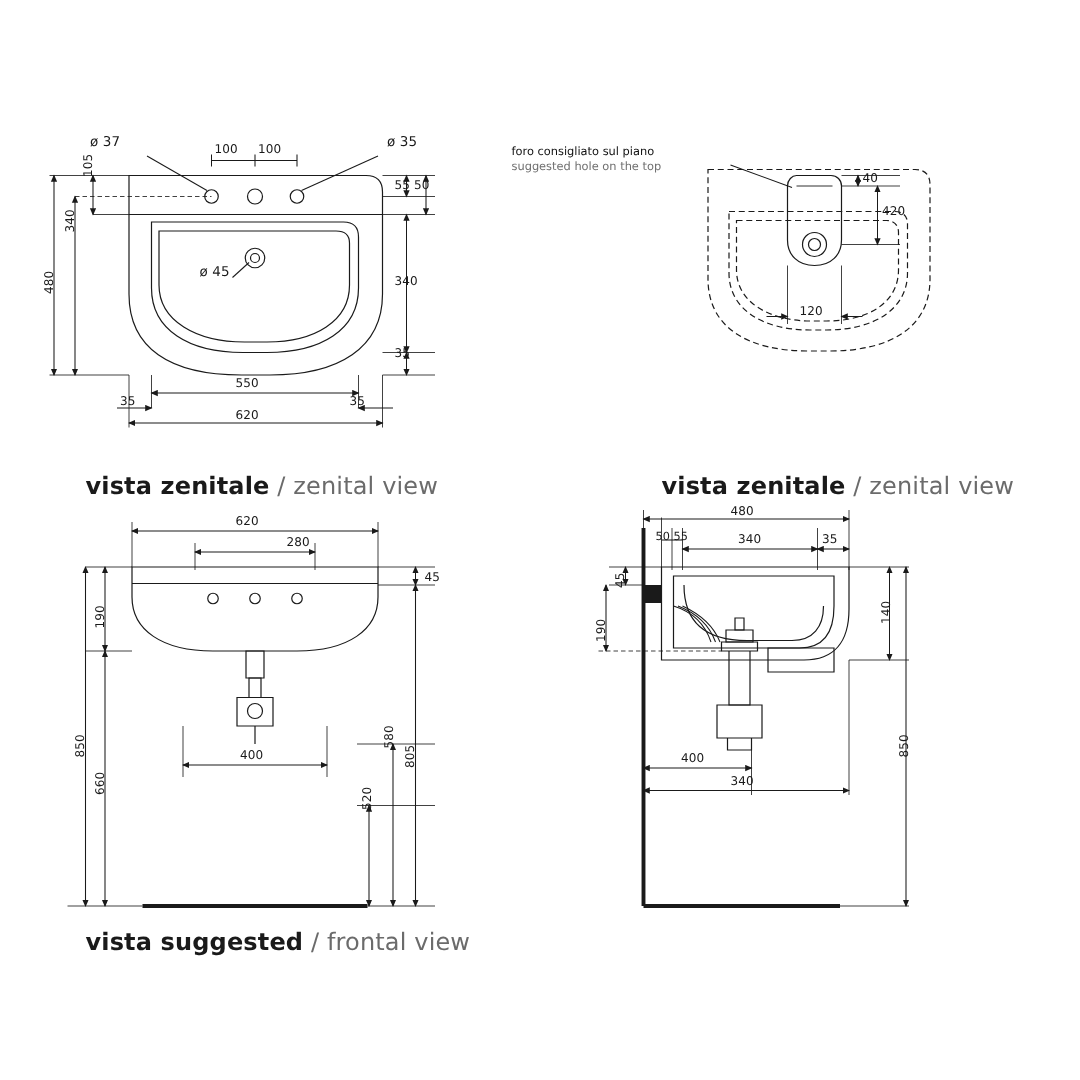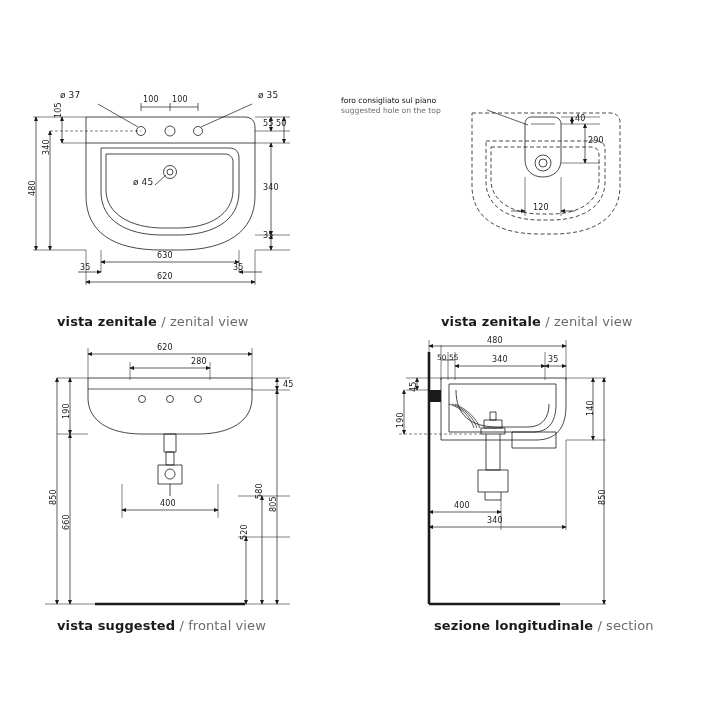--- a/index.html
+++ b/index.html
@@ -7,21 +7,21 @@
     width:720px;height:720px;background:#ffffff;
     font-family:"DejaVu Sans", sans-serif;
     color:#1a1a1a;
     overflow:hidden;
     position:relative;
   }
   .sheet{position:absolute;left:0;top:0;width:629px;height:720px;}
   svg{display:block;}
   .cap{
     position:absolute;
-    font-size:13px;
+    font-size:16px;
     letter-spacing:.1px;
     white-space:nowrap;
   }
   .cap b{font-weight:bold;}
   .cap span.light{color:#6b6b6b;font-weight:normal;}
   .note{
     position:absolute;
     font-size:7.6px;
     line-height:1.35;
     white-space:nowrap;
@@ -262,34 +262,34 @@
 <div class="cap" style="left:143px;top:95px;font-size:8px;">100</div>
 <div class="cap" style="left:172px;top:95px;font-size:8px;">100</div>
 <div class="cap" style="left:54px;top:118px;font-size:8px;transform:rotate(-90deg);transform-origin:left top;">105</div>
 <div class="cap" style="left:42px;top:155px;font-size:8px;transform:rotate(-90deg);transform-origin:left top;">340</div>
 <div class="cap" style="left:28px;top:196px;font-size:8px;transform:rotate(-90deg);transform-origin:left top;">480</div>
 <div class="cap" style="left:263px;top:119px;font-size:8px;">55</div>
 <div class="cap" style="left:276px;top:119px;font-size:8px;">50</div>
 <div class="cap" style="left:263px;top:183px;font-size:8px;">340</div>
 <div class="cap" style="left:263px;top:231px;font-size:8px;">35</div>
 <div class="cap" style="left:80px;top:263px;font-size:8px;">35</div>
-<div class="cap" style="left:157px;top:251px;font-size:8px;">630</div>
+<div class="cap" style="left:157px;top:251px;font-size:8px;">550</div>
 <div class="cap" style="left:233px;top:263px;font-size:8px;">35</div>
 <div class="cap" style="left:157px;top:272px;font-size:8px;">620</div>
 
 <div class="cap" style="left:57px;top:314px;">
   <b>vista zenitale</b><span class="light"> / </span><span class="light">zenital view</span>
 </div>
 
 <div class="note" style="left:341px;top:96px;">
   <div class="it">foro consigliato sul piano</div>
   <div class="en">suggested hole on the top</div>
 </div>
 <div class="cap" style="left:575px;top:114px;font-size:8px;">40</div>
-<div class="cap" style="left:588px;top:136px;font-size:8px;">290</div>
+<div class="cap" style="left:588px;top:136px;font-size:8px;">420</div>
 <div class="cap" style="left:533px;top:203px;font-size:8px;">120</div>
 
 <div class="cap" style="left:441px;top:314px;">
   <b>vista zenitale</b><span class="light"> / </span><span class="light">zenital view</span>
 </div>
 
 <div class="cap" style="left:157px;top:343px;font-size:8px;">620</div>
 <div class="cap" style="left:158px;top:357px;font-size:8px;margin-left:33px;">280</div>
 <div class="cap" style="left:62px;top:419px;font-size:8px;transform:rotate(-90deg);transform-origin:left top;">190</div>
 <div class="cap" style="left:49px;top:505px;font-size:8px;transform:rotate(-90deg);transform-origin:left top;">850</div>
@@ -309,17 +309,14 @@
 <div class="cap" style="left:449px;top:353px;font-size:7.5px;">55</div>
 <div class="cap" style="left:492px;top:355px;font-size:8px;">340</div>
 <div class="cap" style="left:548px;top:355px;font-size:8px;">35</div>
 <div class="cap" style="left:409px;top:392px;font-size:8px;transform:rotate(-90deg);transform-origin:left top;">45</div>
 <div class="cap" style="left:396px;top:428px;font-size:8px;transform:rotate(-90deg);transform-origin:left top;">190</div>
 <div class="cap" style="left:586px;top:416px;font-size:8px;transform:rotate(-90deg);transform-origin:left top;">140</div>
 <div class="cap" style="left:598px;top:505px;font-size:8px;transform:rotate(-90deg);transform-origin:left top;">850</div>
 <div class="cap" style="left:454px;top:501px;font-size:8px;">400</div>
 <div class="cap" style="left:487px;top:516px;font-size:8px;">340</div>
 
-<div class="cap" style="left:434px;top:618px;">
-  <b>sezione longitudinale</b><span class="light"> / </span><span class="light">section</span>
-</div>
 
 </div>
 
 </body></html>

